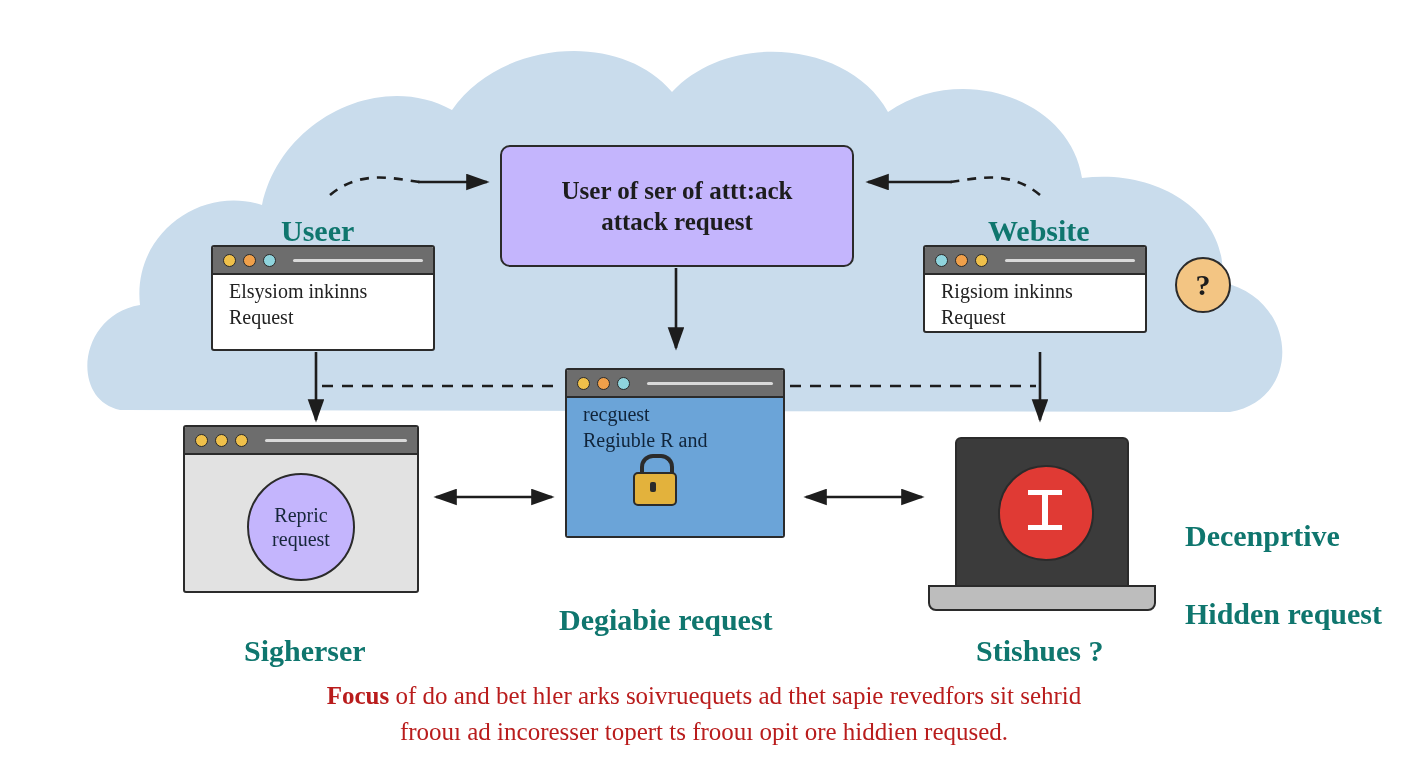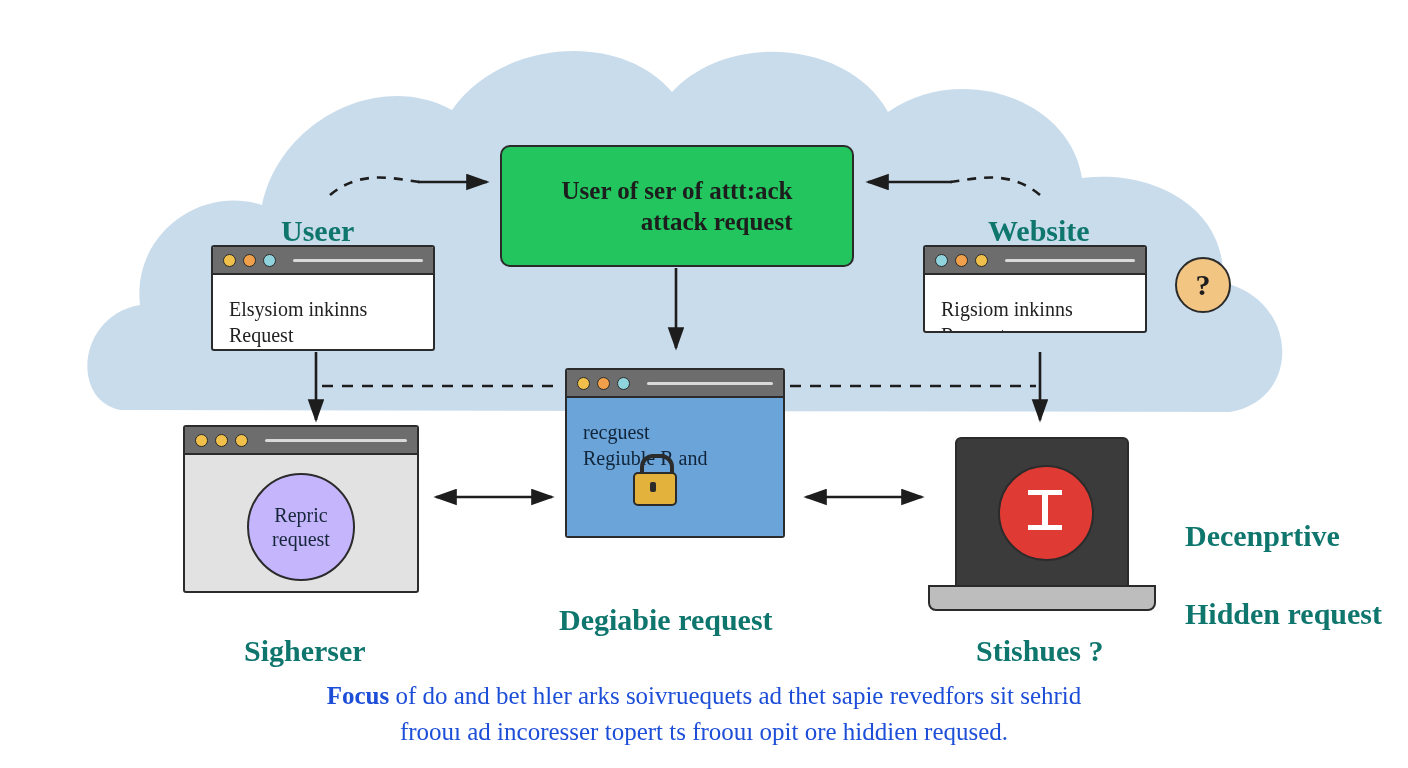--- a/index.html
+++ b/index.html
@@ -57,35 +57,35 @@
   .dot.o { background: #f0a04a; }
   .dot.c { background: #8fd4dd; }
   .barline {
     flex: 1;
     height: 3px;
     background: #d9d9d9;
     margin-left: 10px;
     border-radius: 2px;
   }
   .browser .body {
-    padding: 22px 16px;
+    padding: 4px 16px;
     font-size: 20px;
     color: #222222;
     line-height: 1.28;
   }
 
   
   .attackbox {
-    background: #22c55e;
+    background: #c4b5fd;
     border: 2.5px solid #2b2b2b;
     border-radius: 10px;
     display: flex;
     align-items: center;
     justify-content: center;
-    text-align: right;
+    text-align: center;
     font-weight: bold;
     font-size: 25px;
     color: #1d1d1d;
     line-height: 1.25;
     padding: 10px 18px;
   }
 
   
   .qbadge {
     width: 56px;
@@ -106,21 +106,21 @@
     position: absolute;
     font-weight: bold;
     font-size: 30px;
     color: #0f766e;
     white-space: pre;
     line-height: 1.3;
   }
   .caption {
     position: absolute;
     font-size: 25px;
-    color: #1d4ed8;
+    color: #b91c1c;
     text-align: center;
     line-height: 1.45;
     width: 1408px;
     left: 0;
   }
   .caption b { font-weight: bold; }
 
   
   .bluecircle {
     position: absolute;

